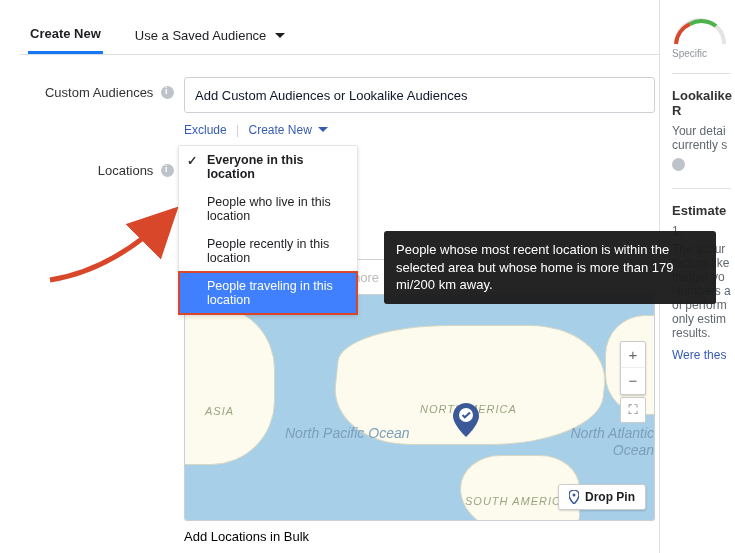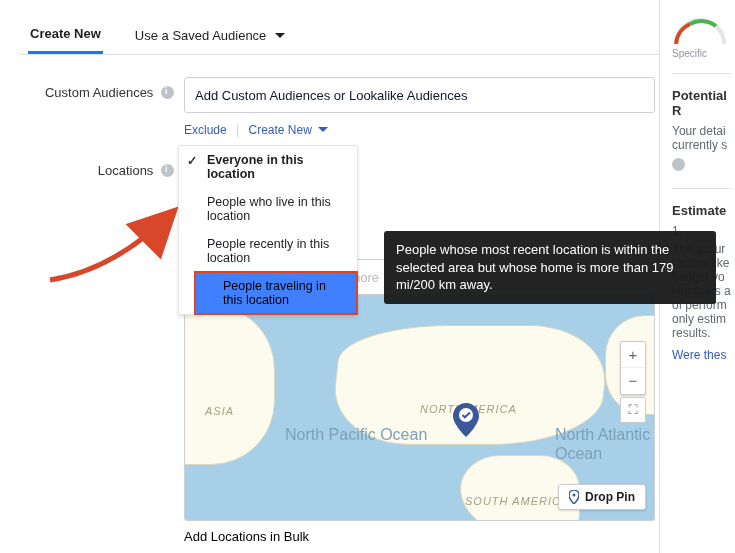--- a/index.html
+++ b/index.html
@@ -25,39 +25,39 @@
     .below-links a { color:#365bb5; text-decoration:none; }
     .below-links .bar { color:#ccd0d5; margin:0 6px; }
     .caret-down { display:inline-block; width:0;height:0; border-left:5px solid transparent;border-right:5px solid transparent;border-top:5px solid currentColor; margin-left:3px; vertical-align:2px;}
 
     .loc-field-body { position:relative; }
 
     .dropdown { width:180px; border:1px solid #e5e5e5; border-radius:2px; background:#fff; box-shadow:0 2px 4px rgba(0,0,0,0.12); position:absolute; top:-10px; left:-6px; z-index:5; }
     .dropdown .dd-item { padding:7px 10px 7px 28px; cursor:pointer; position:relative; font-size:12.5px;}
     .dropdown .dd-item.checked::before { content:"✓"; position:absolute; left:8px; color:#333; }
     .dropdown .dd-item.checked { font-weight:600; }
-    .dropdown .dd-item.selected-blue { background:#4080ff; color:#000000; outline:2px solid #d9472b; outline-offset:-1px;margin-left:16px; }
+    .dropdown .dd-item.selected-blue { background:#4080ff; color:#ffffff; outline:2px solid #d9472b; outline-offset:-1px; }
 
     .tooltip-box { position:absolute; left:384px; top:231px; width:332px; background:#1c1c1c; opacity:0.96; color:#fff; font-size:13px; line-height:1.35; padding:10px 12px; border-radius:3px; z-index:6; }
 
     .inc-row { margin-top:104px; width:471px; border:1px solid #ccd0d5; border-top-left-radius:3px; border-top-right-radius:3px; height:36px; display:flex; align-items:center; padding:0 8px; background:#fff;}
     .pin-dot { width:9px;height:9px; border-radius:50%; border:2px solid #3b5998; display:inline-block; margin-right:6px;}
     .include-sel { color:#3b5998; font-size:13px; display:flex; align-items:center; margin-right:10px; cursor:pointer;}
     .include-sel .caret-down{ border-top-color:#333; margin-left:8px;}
     .loc-type { flex:1; color:#bbb; }
 
     .map-container { width:471px; height:226px; border:1px solid #ccd0d5; border-top:none; border-bottom-left-radius:3px; border-bottom-right-radius:3px; position:relative; overflow:hidden; }
     .map-bg { position:absolute; inset:0; background:linear-gradient(#a7cfe8,#a7cfe8); }
     .land { position:absolute; background:#fdfbee; border:1px solid #d6d6c2; }
     .na { left:150px; top:30px; width:270px; height:120px; border-radius:40% 30% 40% 30% / 30% 50% 40% 50%; transform:skew(-6deg,0);}
     .sa { left:275px; top:160px; width:120px; height:80px; border-radius:40% 40% 20% 60% / 50% 50% 30% 70%; }
     .asia { left:-70px; top:10px; width:160px; height:160px; border-radius:40%; }
     .europe { left:420px; top:20px; width:100px; height:100px; border-radius:40%; }
     .map-label { position:absolute; color:#9aa580; font-size:11px; letter-spacing:1px; font-style:italic;}
-    .ocean-label { color:#7da0b8; font-size:16px; position:absolute; text-align:left; line-height:1.2;}
+    .ocean-label { color:#7da0b8; font-style:italic; font-size:14px; position:absolute; text-align:right; line-height:1.2;}
 
     .map-pin { position:absolute; left:268px; top:108px; z-index:3;}
     .map-pin svg{ display:block;}
 
     .map-controls { position:absolute; right:8px; top:46px; width:26px; background:#fff; border:1px solid #ccc; border-radius:2px; box-shadow:0 1px 2px rgba(0,0,0,.2);}
     .map-controls .ctrl { height:26px; line-height:26px; text-align:center; color:#666; border-bottom:1px solid #eee; cursor:pointer; font-size:15px;}
     .map-controls .ctrl:last-child{border-bottom:none;}
     .fs-ctrl { position:absolute; right:8px; top:96px; width:26px; height:26px; background:#fff; border:1px solid #ccc; border-radius:2px; text-align:center; line-height:24px; color:#666; cursor:pointer; margin-top:6px;}
 
     .drop-pin-btn { position:absolute; right:8px; bottom:10px; background:#fff; border:1px solid #ccc; border-radius:3px; padding:5px 10px; font-size:12px; display:flex; align-items:center; gap:6px; box-shadow:0 1px 2px rgba(0,0,0,.15); cursor:pointer;font-weight:bold;}
@@ -172,21 +172,21 @@
     <div class="gauge">
       <svg width="56" height="30" viewBox="0 0 56 30">
           <path d="M4 28 A24 24 0 0 1 52 28" fill="none" stroke="#e4e4e4" stroke-width="4"></path>
           <path d="M4 28 A24 24 0 0 1 18 8" fill="none" stroke="#d9472b" stroke-width="4"></path>
           <path d="M18 8 A24 24 0 0 1 44 10" fill="none" stroke="#4bb34b" stroke-width="4"></path>
         </svg>
     </div>
     <div class="spec-lbl">Specific</div>
 
     <div class="sec">
-      <h4>Potential R</h4>
+      <h4>Lookalike R</h4>
       <p>Your detai currently s</p>
       <span class="info" style="display:inline-block;width:13px;height:13px;border-radius:50%;background:#bec3c9;margin-top:6px;position:relative;"></span>
     </div>
 
     <div class="sec">
       <h4>Estimate</h4>
       <p style="margin:4px 0;">1,</p>
       <p>The accur factors like budget yo Numbers a of perform only estim results.</p>
       <a class="est-link">Were thes</a>
     </div>

